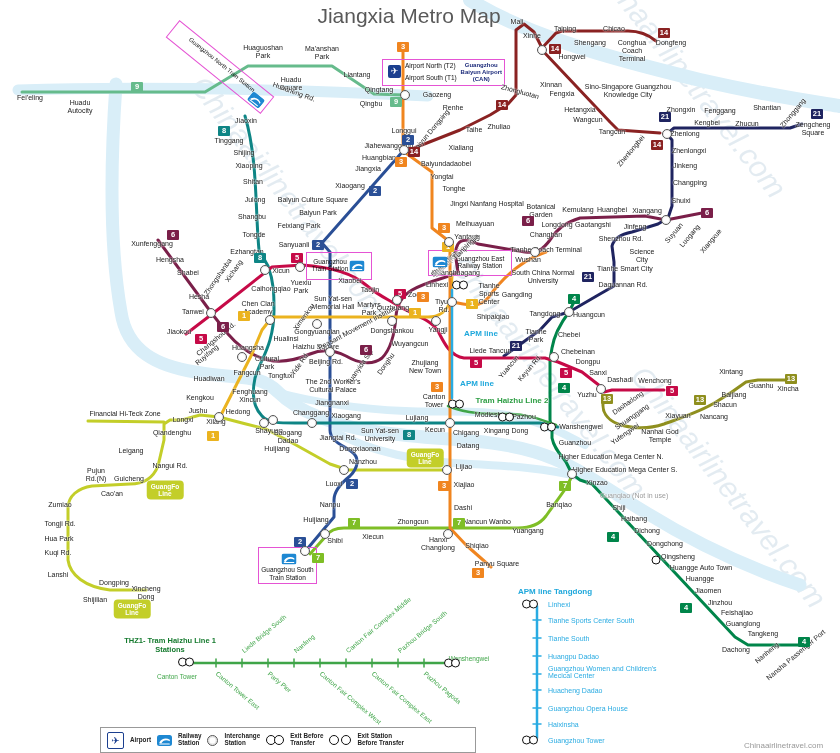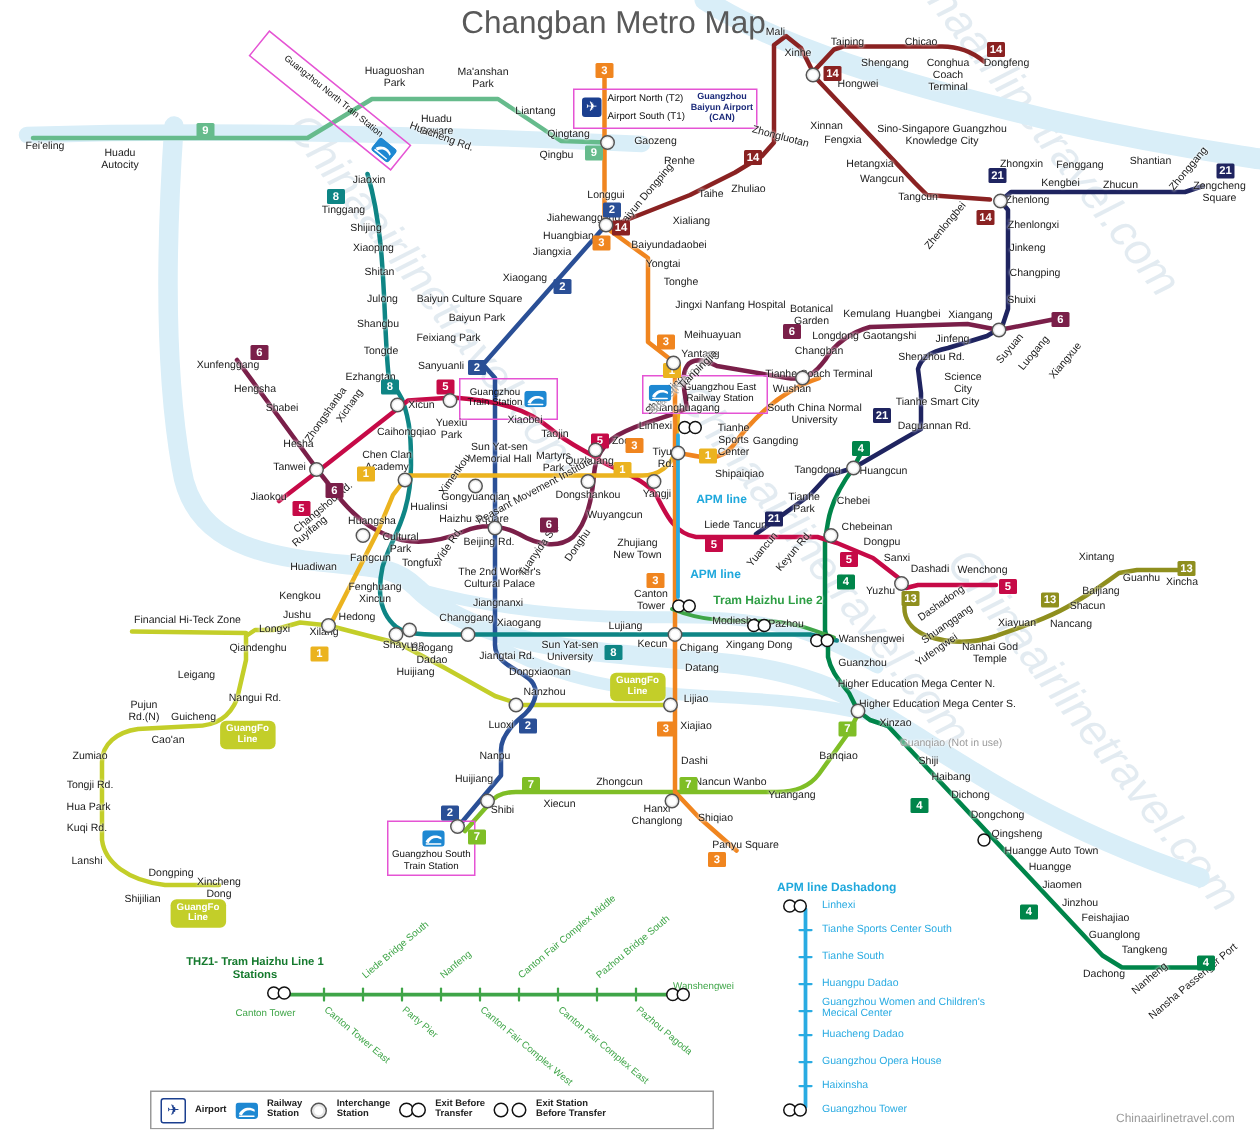--- a/index.html
+++ b/index.html
@@ -106,21 +106,21 @@
           <line x1="533" y1="638" x2="541" y2="638"></line>
         <line x1="533" y1="656" x2="541" y2="656"></line>
           <line x1="533" y1="674" x2="541" y2="674"></line>
         <line x1="533" y1="690" x2="541" y2="690"></line>
           <line x1="533" y1="708" x2="541" y2="708"></line>
         <line x1="533" y1="724" x2="541" y2="724"></line>
       </g>
     </g>
   </svg>
 
-  <div class="title">Changban Metro Map</div>
+  <div class="title">Jiangxia Metro Map</div>
 
   <div class="pinkbox" style="left:220px;top:67px;width:120px;height:20px;transform:translate(-50%,-50%) rotate(39deg);">
     <div class="bx-t" style="left:0;top:4px;width:120px;font-size:6px;">Guangzhou North Train Station</div>
   </div>
 
   <div class="pinkbox" style="left:382px;top:59px;width:121px;height:25px;">
     <span class="plane" style="left:5px;top:5px;">✈</span>
     <div class="bx-t" style="left:22px;top:2px;">Airport North (T2)</div>
     <div class="bx-t" style="left:22px;top:14px;">Airport South (T1)</div>
     <div class="bx-navy" style="right:2px;top:2px;">Guangzhou
@@ -138,21 +138,21 @@
 Railway Station</div>
   </div>
 
   <div class="pinkbox" style="left:258px;top:547px;width:57px;height:35px;">
     <div class="bx-t" style="left:0;bottom:2px;width:57px;">Guangzhou South
 Train Station</div>
   </div>
 
   <div class="thz-title">THZ1- Tram Haizhu Line 1
 Stations</div>
-  <div class="apm-title">APM line Dashadong</div>
+  <div class="apm-title">APM line Tangdong</div>
 
   <div class="legend">
     <span class="lg-plane">✈</span>
     <span class="lg-t">Airport</span>
     <span class="lg-rail" id="lg-rail"><svg width="15" height="11" viewBox="0 0 15 11">
           <rect width="15" height="11" rx="2.5" fill="#1E88D2"></rect>
           <path d="M2.2,7.8 C4.5,3.2 9.5,2.6 12.8,4.8 L12.8,6.2 C9.5,4.2 5.8,5 4.2,8.6 Z" fill="#fff"></path>
           <rect x="2.2" y="8.6" width="10.6" height="1" rx="0.5" fill="#fff"></rect>
         </svg></span>
     <span class="lg-t">Railway

